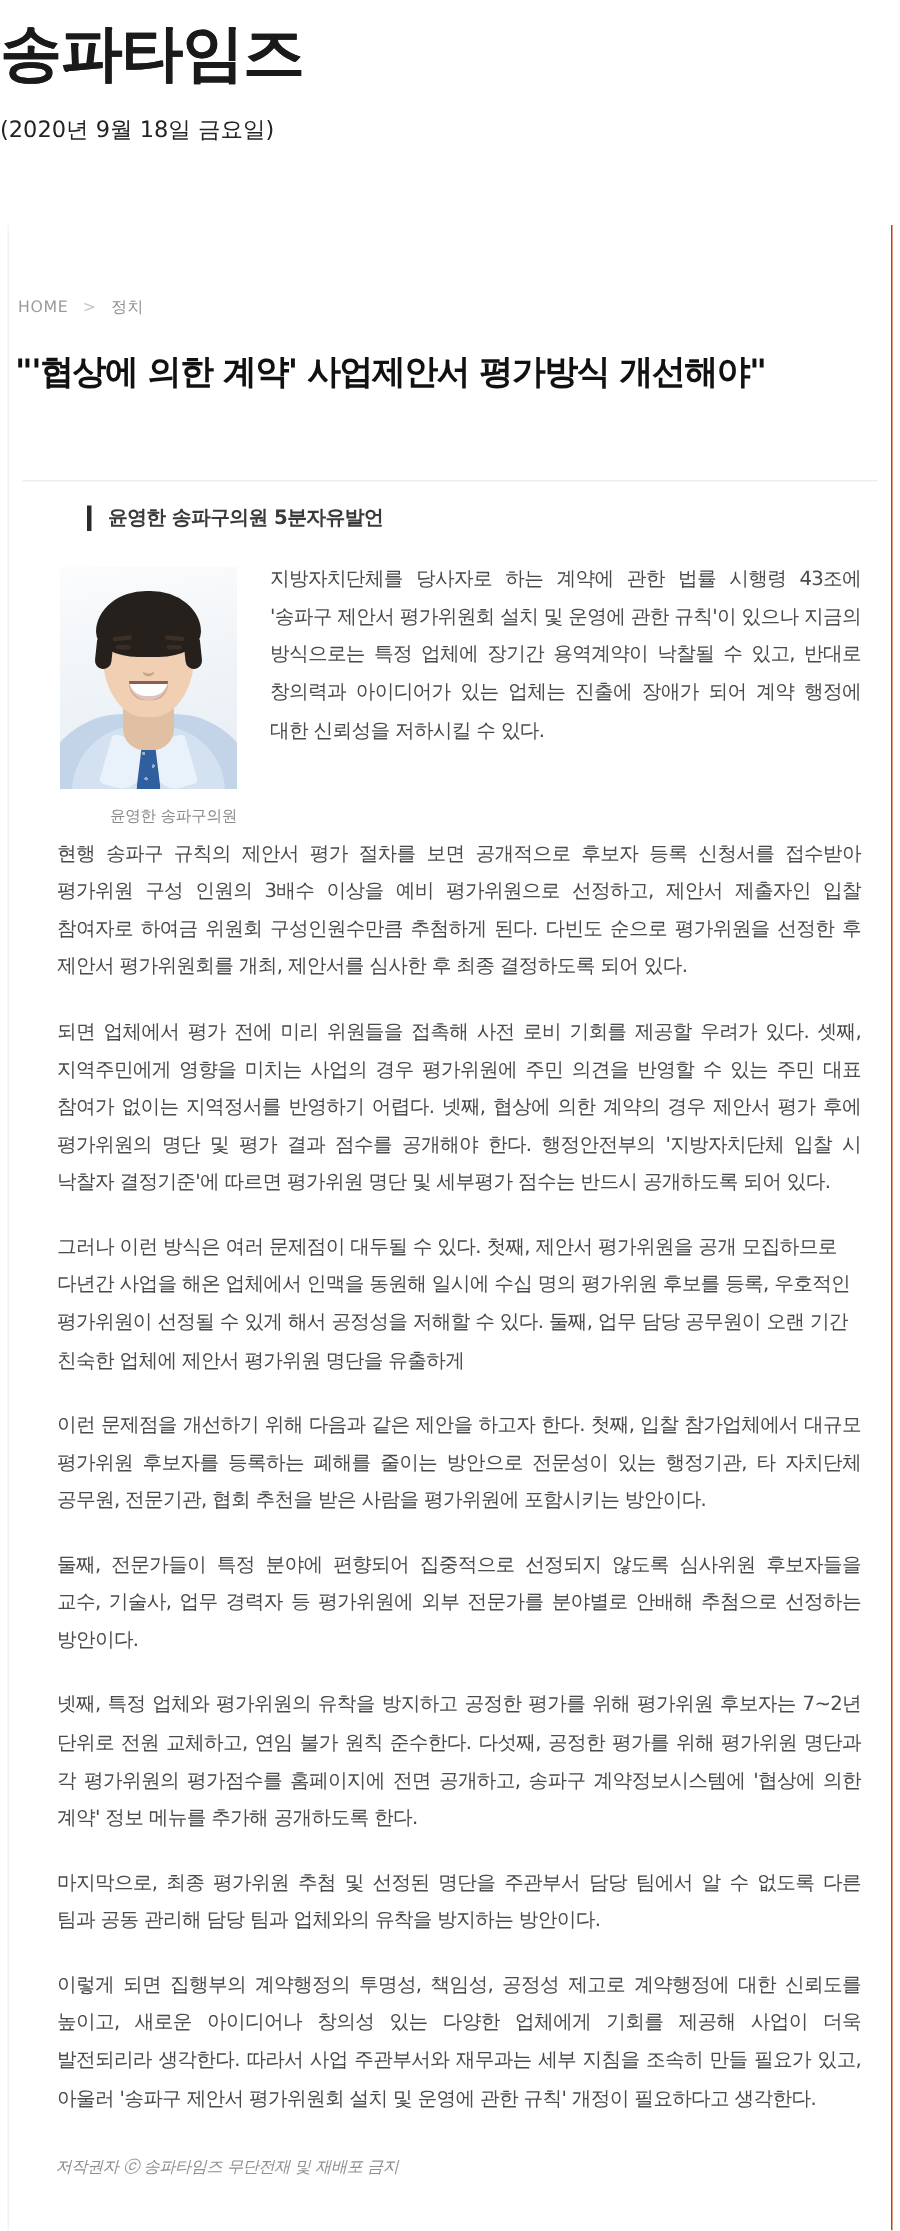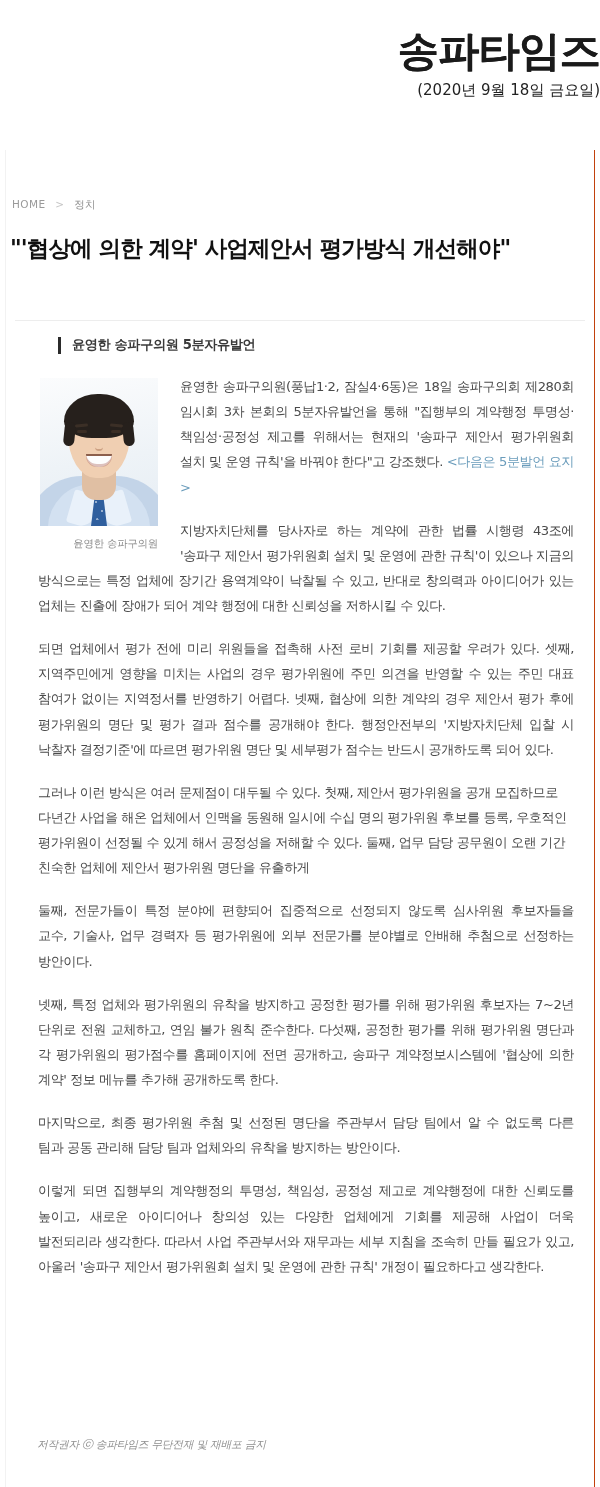--- a/index.html
+++ b/index.html
@@ -22,38 +22,38 @@
     width: 600px;
     height: 1487px;
     box-sizing: border-box;
     background: #fff;
     position: relative;
   }
 
   
   .masthead {
     width: 100%;
-    text-align: right;
-    padding-top: 28px;
+    text-align: left;
+    padding-top: 12px;
   }
   .masthead-title {
     font-family: "DejaVu Sans", "Liberation Sans", sans-serif;
     font-size: 41px;
     font-weight: 700;
     letter-spacing: -0.5px;
     color: #1a1a1a;
     line-height: 1.15;
     margin: 0;
     text-shadow: 0.4px 0 0 #1a1a1a;
   }
   .masthead-date {
     font-size: 15px;
     font-weight: 400;
     color: #222;
-    margin-top: 6px;
+    margin-top: 18px;
     letter-spacing: 0px;
   }
 
   
   .frame {
     position: absolute;
     top: 150px;
     left: 5px;
     right: 5px;
     bottom: 0;
@@ -338,28 +338,29 @@
           <div class="ph-brow-l"></div>
           <div class="ph-brow-r"></div>
           <div class="ph-eye-l"></div>
           <div class="ph-eye-r"></div>
           <div class="ph-nose"></div>
           <div class="ph-mouth"></div>
         </div>
         <figcaption class="figcaption">윤영한 송파구의원</figcaption>
       </figure>
 
-      <p class="para"><span>윤영한 송파구의원(풍납1·2, 잠실4·6동)은 18일 송파구의회 제280회 임시회 3차 본회의 5분자유발언을 통해 "집행부의 계약행정 투명성·책임성·공정성 제고를 위해서는 현재의 '송파구 제안서 평가위원회 설치 및 운영 규칙'을 바꿔야 한다"고 강조했다. </span><span class="link-note">&lt;다음은 5분발언 요지&gt;</span></p>
 
       <p class="para">지방자치단체를 당사자로 하는 계약에 관한 법률 시행령 43조에 '송파구 제안서 평가위원회 설치 및 운영에 관한 규칙'이 있으나 지금의 방식으로는 특정 업체에 장기간 용역계약이 낙찰될 수 있고, 반대로 창의력과 아이디어가 있는 업체는 진출에 장애가 되어 계약 행정에 대한 신뢰성을 저하시킬 수 있다.</p>
 
       <div class="clearfix"></div>
 
+      <p class="para">현행 송파구 규칙의 제안서 평가 절차를 보면 공개적으로 후보자 등록 신청서를 접수받아 평가위원 구성 인원의 3배수 이상을 예비 평가위원으로 선정하고, 제안서 제출자인 입찰 참여자로 하여금 위원회 구성인원수만큼 추첨하게 된다. 다빈도 순으로 평가위원을 선정한 후 제안서 평가위원회를 개최, 제안서를 심사한 후 최종 결정하도록 되어 있다.</p>
       <p class="para">되면 업체에서 평가 전에 미리 위원들을 접촉해 사전 로비 기회를 제공할 우려가 있다. 셋째, 지역주민에게 영향을 미치는 사업의 경우 평가위원에 주민 의견을 반영할 수 있는 주민 대표 참여가 없이는 지역정서를 반영하기 어렵다. 넷째, 협상에 의한 계약의 경우 제안서 평가 후에 평가위원의 명단 및 평가 결과 점수를 공개해야 한다. 행정안전부의 '지방자치단체 입찰 시 낙찰자 결정기준'에 따르면 평가위원 명단 및 세부평가 점수는 반드시 공개하도록 되어 있다.</p>
       <p class="para nojust">그러나 이런 방식은 여러 문제점이 대두될 수 있다. 첫째, 제안서 평가위원을 공개 모집하므로 다년간 사업을 해온 업체에서 인맥을 동원해 일시에 수십 명의 평가위원 후보를 등록, 우호적인 평가위원이 선정될 수 있게 해서 공정성을 저해할 수 있다. 둘째, 업무 담당 공무원이 오랜 기간 친숙한 업체에 제안서 평가위원 명단을 유출하게</p>
+      <p class="para">이런 문제점을 개선하기 위해 다음과 같은 제안을 하고자 한다. 첫째, 입찰 참가업체에서 대규모 평가위원 후보자를 등록하는 폐해를 줄이는 방안으로 전문성이 있는 행정기관, 타 자치단체 공무원, 전문기관, 협회 추천을 받은 사람을 평가위원에 포함시키는 방안이다.</p>
       <p class="para">둘째, 전문가들이 특정 분야에 편향되어 집중적으로 선정되지 않도록 심사위원 후보자들을 교수, 기술사, 업무 경력자 등 평가위원에 외부 전문가를 분야별로 안배해 추첨으로 선정하는 방안이다.</p>
       <p class="para">넷째, 특정 업체와 평가위원의 유착을 방지하고 공정한 평가를 위해 평가위원 후보자는 7~2년 단위로 전원 교체하고, 연임 불가 원칙 준수한다. 다섯째, 공정한 평가를 위해 평가위원 명단과 각 평가위원의 평가점수를 홈페이지에 전면 공개하고, 송파구 계약정보시스템에 '협상에 의한 계약' 정보 메뉴를 추가해 공개하도록 한다.</p>
       <p class="para">마지막으로, 최종 평가위원 추첨 및 선정된 명단을 주관부서 담당 팀에서 알 수 없도록 다른 팀과 공동 관리해 담당 팀과 업체와의 유착을 방지하는 방안이다.</p>
       <p class="para">이렇게 되면 집행부의 계약행정의 투명성, 책임성, 공정성 제고로 계약행정에 대한 신뢰도를 높이고, 새로운 아이디어나 창의성 있는 다양한 업체에게 기회를 제공해 사업이 더욱 발전되리라 생각한다. 따라서 사업 주관부서와 재무과는 세부 지침을 조속히 만들 필요가 있고, 아울러 '송파구 제안서 평가위원회 설치 및 운영에 관한 규칙' 개정이 필요하다고 생각한다.</p>
 
     </article>
 
   </div>
 
   <div class="copyright">저작권자 ⓒ 송파타임즈 무단전재 및 재배포 금지</div>

